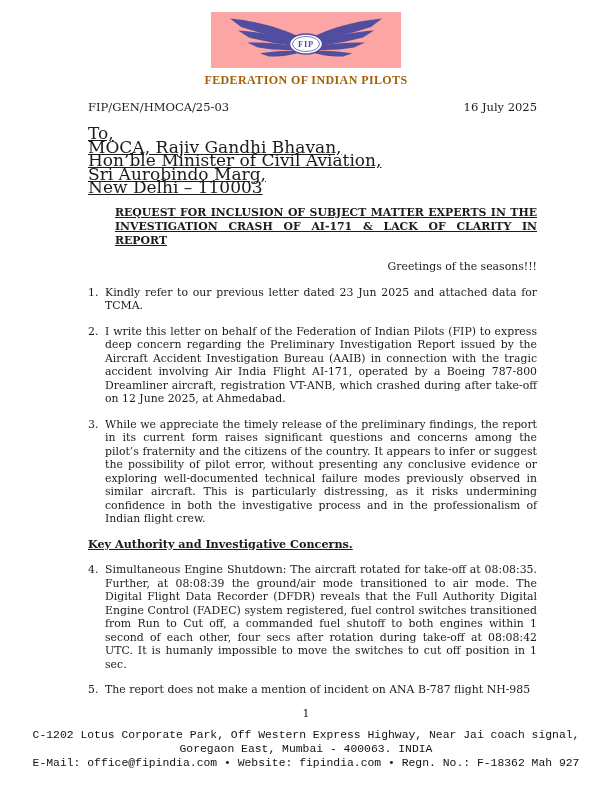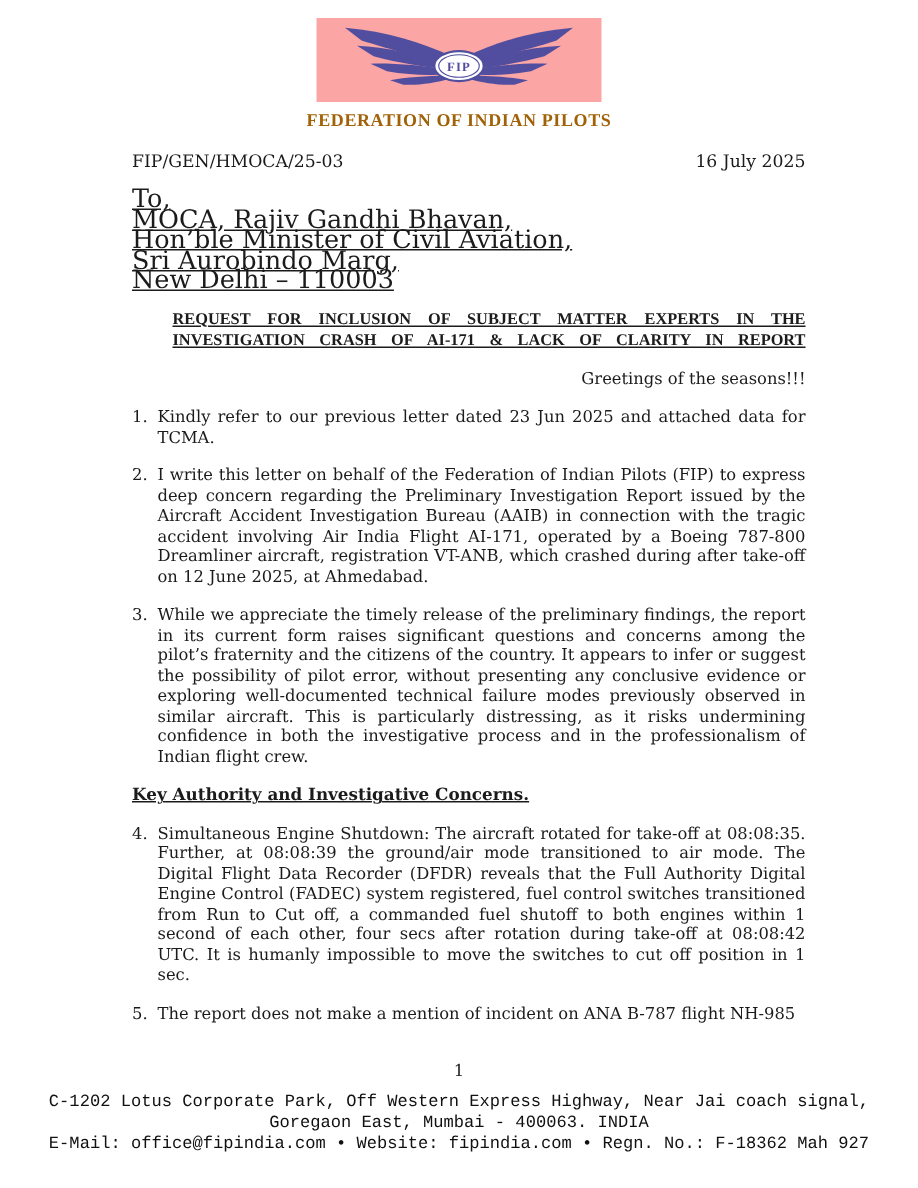--- a/index.html
+++ b/index.html
@@ -15,21 +15,21 @@
     font-size:12px; letter-spacing:0.4px; color:#a16207; margin-top:5px;
   }
   .content { padding:0 75px 0 88px; }
   .ref-row {
     display:flex; justify-content:space-between; font-weight:normal;
     font-size:11.5px; margin-top:12px;
   }
   .address { margin-top:13px; font-size:17px; line-height:13.5px;text-decoration:underline; }
   .subject {
     margin:11px 0 0 27px; font-weight:bold; font-size:10.9px; line-height:14.2px;
-    text-align:justify; text-align-last:justify; text-decoration:underline;font-family:Liberation Serif, serif;
+    text-align:justify; text-align-last:justify; text-decoration:underline;
   }
   .salutation { margin-top:15px; font-size:10.9px; line-height:13.5px; }
   .greeting { margin-top:12px; font-size:10.9px; line-height:13.5px;text-align:right; }
   .point { display:flex; margin-top:12px; font-size:10.9px; line-height:13.5px; }
   .point .num { flex:0 0 17px; }
   .point .ptext { flex:1; text-align:justify; }
   .section-heading {
     margin-top:12px; font-weight:bold; font-size:11.2px; line-height:13.5px;
     text-decoration:underline;
   }

